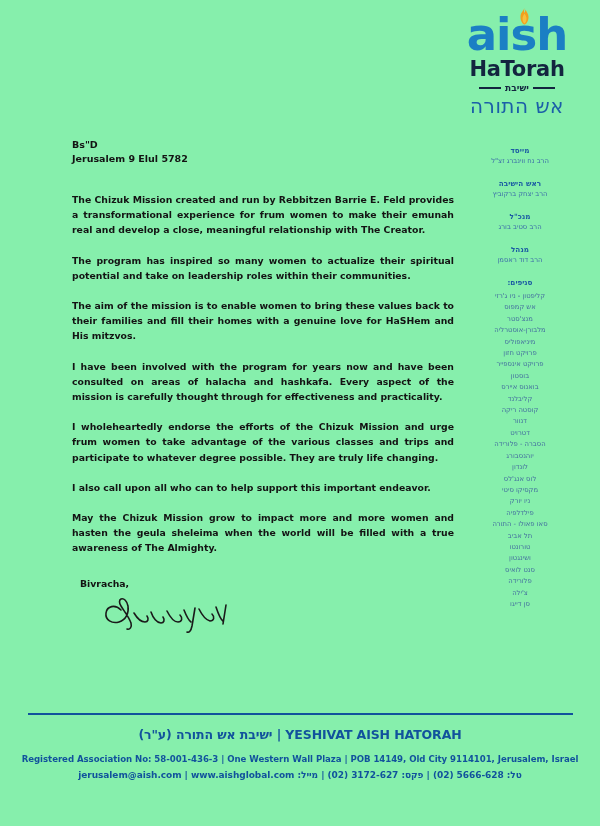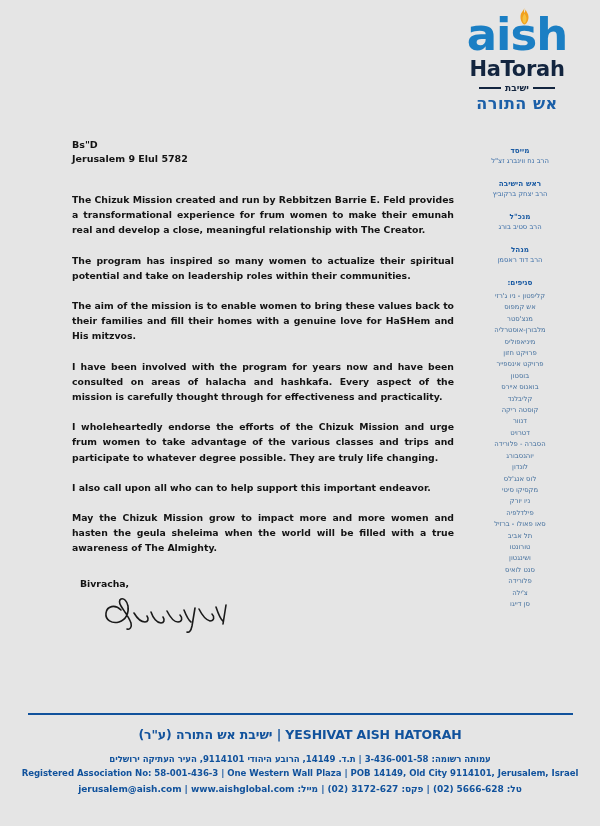--- a/index.html
+++ b/index.html
@@ -13,21 +13,21 @@
     font-family: "Liberation Sans", sans-serif;
     background: #faf9f7;
     position: relative;
     overflow: hidden;
   }
 
   .page {
     position: relative;
     width: 600px;
     height: 826px;
-    background: #e5e5e5;
+    background: #86efac;
   }
 
   
   .logo-block {
     position: absolute;
     top: 10px;
     right: 18px;
     width: 130px;
     text-align: center;
   }
@@ -75,22 +75,22 @@
   }
   .logo-yeshivat {
     font-family: "DejaVu Sans", sans-serif;
     font-size: 9px;
     font-weight: bold;
     color: #13253f;
     direction: rtl;
   }
   .logo-esh {
     font-family: "DejaVu Sans", sans-serif;
-    font-size: 16px;
-    font-weight: bold;
+    font-size: 20px;
+    font-weight: normal;
     color: #1b5fa8;
     direction: rtl;
     margin-top: 1px;
     letter-spacing: 0.5px;
   }
 
   
   .sidebar {
     position: absolute;
     top: 145px;
@@ -266,21 +266,21 @@
       <div class="branch-item">קוסטה ריקה</div>
       <div class="branch-item">דנוור</div>
       <div class="branch-item">דטרויט</div>
       <div class="branch-item">הסברה - פלורידה</div>
       <div class="branch-item">יוהנסבורג</div>
       <div class="branch-item">לונדון</div>
       <div class="branch-item">לוס אנג'לס</div>
       <div class="branch-item">מקסיקו סיטי</div>
       <div class="branch-item">ניו יורק</div>
       <div class="branch-item">פילדלפיה</div>
-      <div class="branch-item">סאו פאולו - ברזיל</div>
+      <div class="branch-item">סאו פאולו - התורה</div>
       <div class="branch-item">תל אביב</div>
       <div class="branch-item">טורונטו</div>
       <div class="branch-item">ושינגטון</div>
       <div class="branch-item">סנט לואיס</div>
       <div class="branch-item">פלורידה</div>
       <div class="branch-item">צ'ילה</div>
       <div class="branch-item">סן דייגו</div>
     </div>
   </div>
 
@@ -312,18 +312,17 @@
         <path d="M118 14 C120 20 122 26 125 28"></path>
         <path d="M128 12 C127 18 126 25 125 31"></path>
       </g>
     </svg>
   </div>
 
   <div class="footer-rule"></div>
 
   <div class="footer">
     <div class="footer-title">ישיבת אש התורה (ע"ר) | YESHIVAT AISH HATORAH</div>
-    <div class="footer-addr footer-addr-he">עמותה רשומה: 3-436-001-58  |  ת.ד. 14149, הרובע היהודי 9114101, העיר העתיקה ירושלים</div>
     <div class="footer-addr">Registered Association No: 58-001-436-3 | One Western Wall Plaza | POB 14149, Old City 9114101, Jerusalem, Israel</div>
     <div class="footer-contact">טל: 5666-628 (02) | פקס: 3172-627 (02) | מייל: jerusalem@aish.com | www.aishglobal.com</div>
   </div>
 
 </div>
 
 </body></html>

